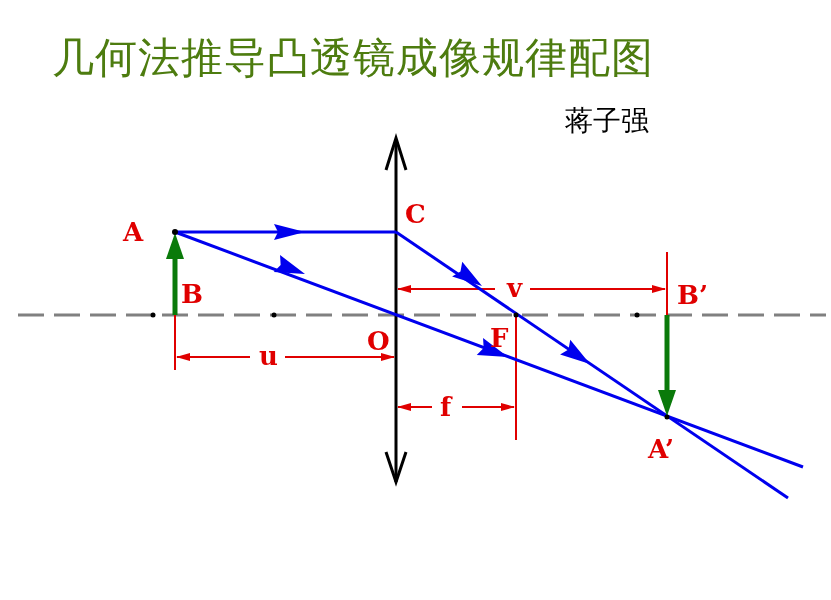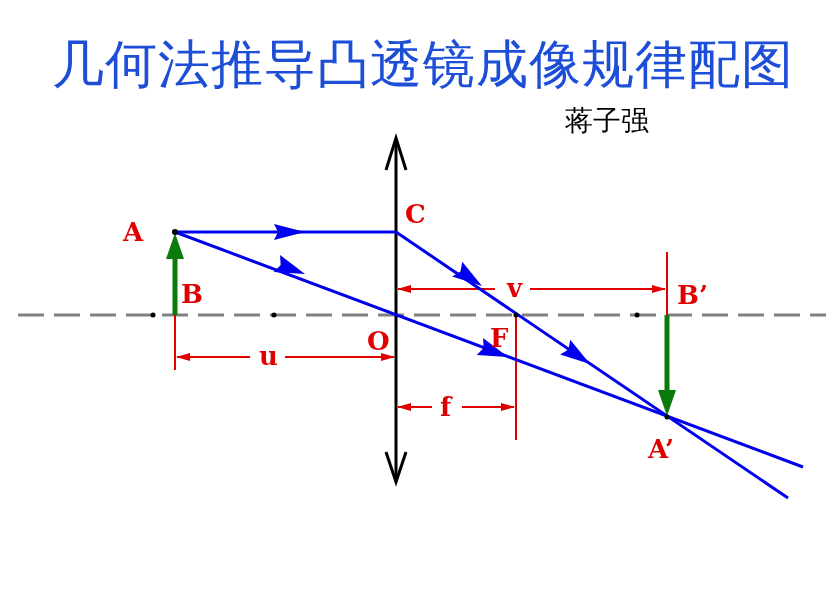--- a/index.html
+++ b/index.html
@@ -1,19 +1,19 @@
 <!DOCTYPE html>
 <html><head>
 <meta charset="utf-8">
 <style>
   html, body { margin: 0; padding: 0; background: #ffffff; }
   body { width: 831px; height: 600px; position: relative; overflow: hidden; }
   .title {
     position: absolute; left: 52px; top: 30px;
-    font-family: "DejaVu Serif", serif; font-size: 52px; color: #1d4ed8;
+    font-family: "DejaVu Serif", serif; font-size: 42px; color: #4d7c0f;
     letter-spacing: 1px; white-space: nowrap;
   }
   .author {
     position: absolute; left: 565px; top: 102px;
     font-family: Liberation Mono, monospace; font-size: 28px; color: #000;
     white-space: nowrap;
   }
   svg { position: absolute; left: 0; top: 0; }
   .lbl { font-family: "DejaVu Serif", serif; font-weight: bold; fill: #e00000; }
 </style>

